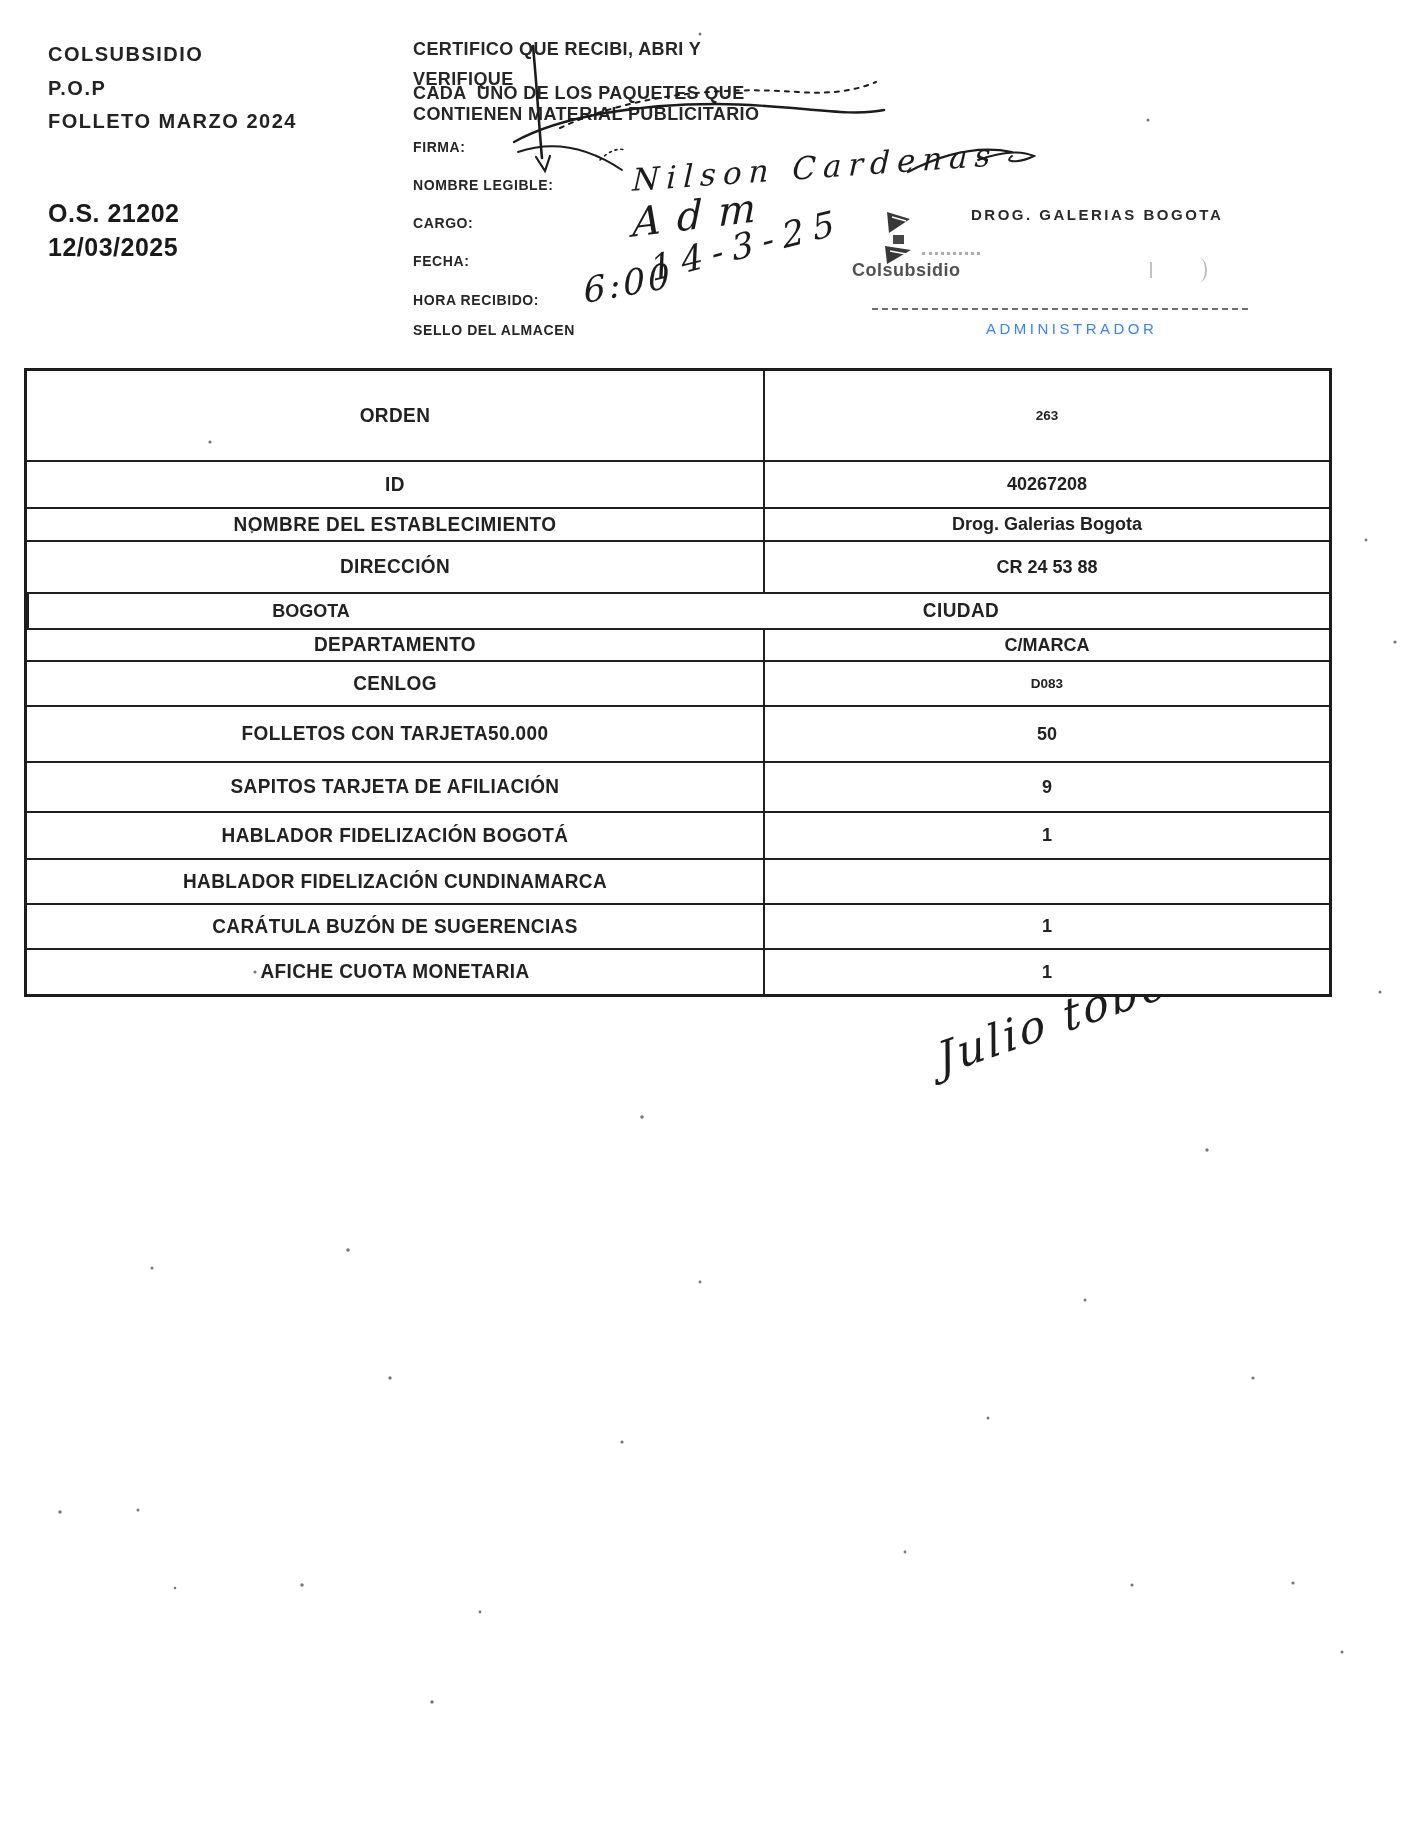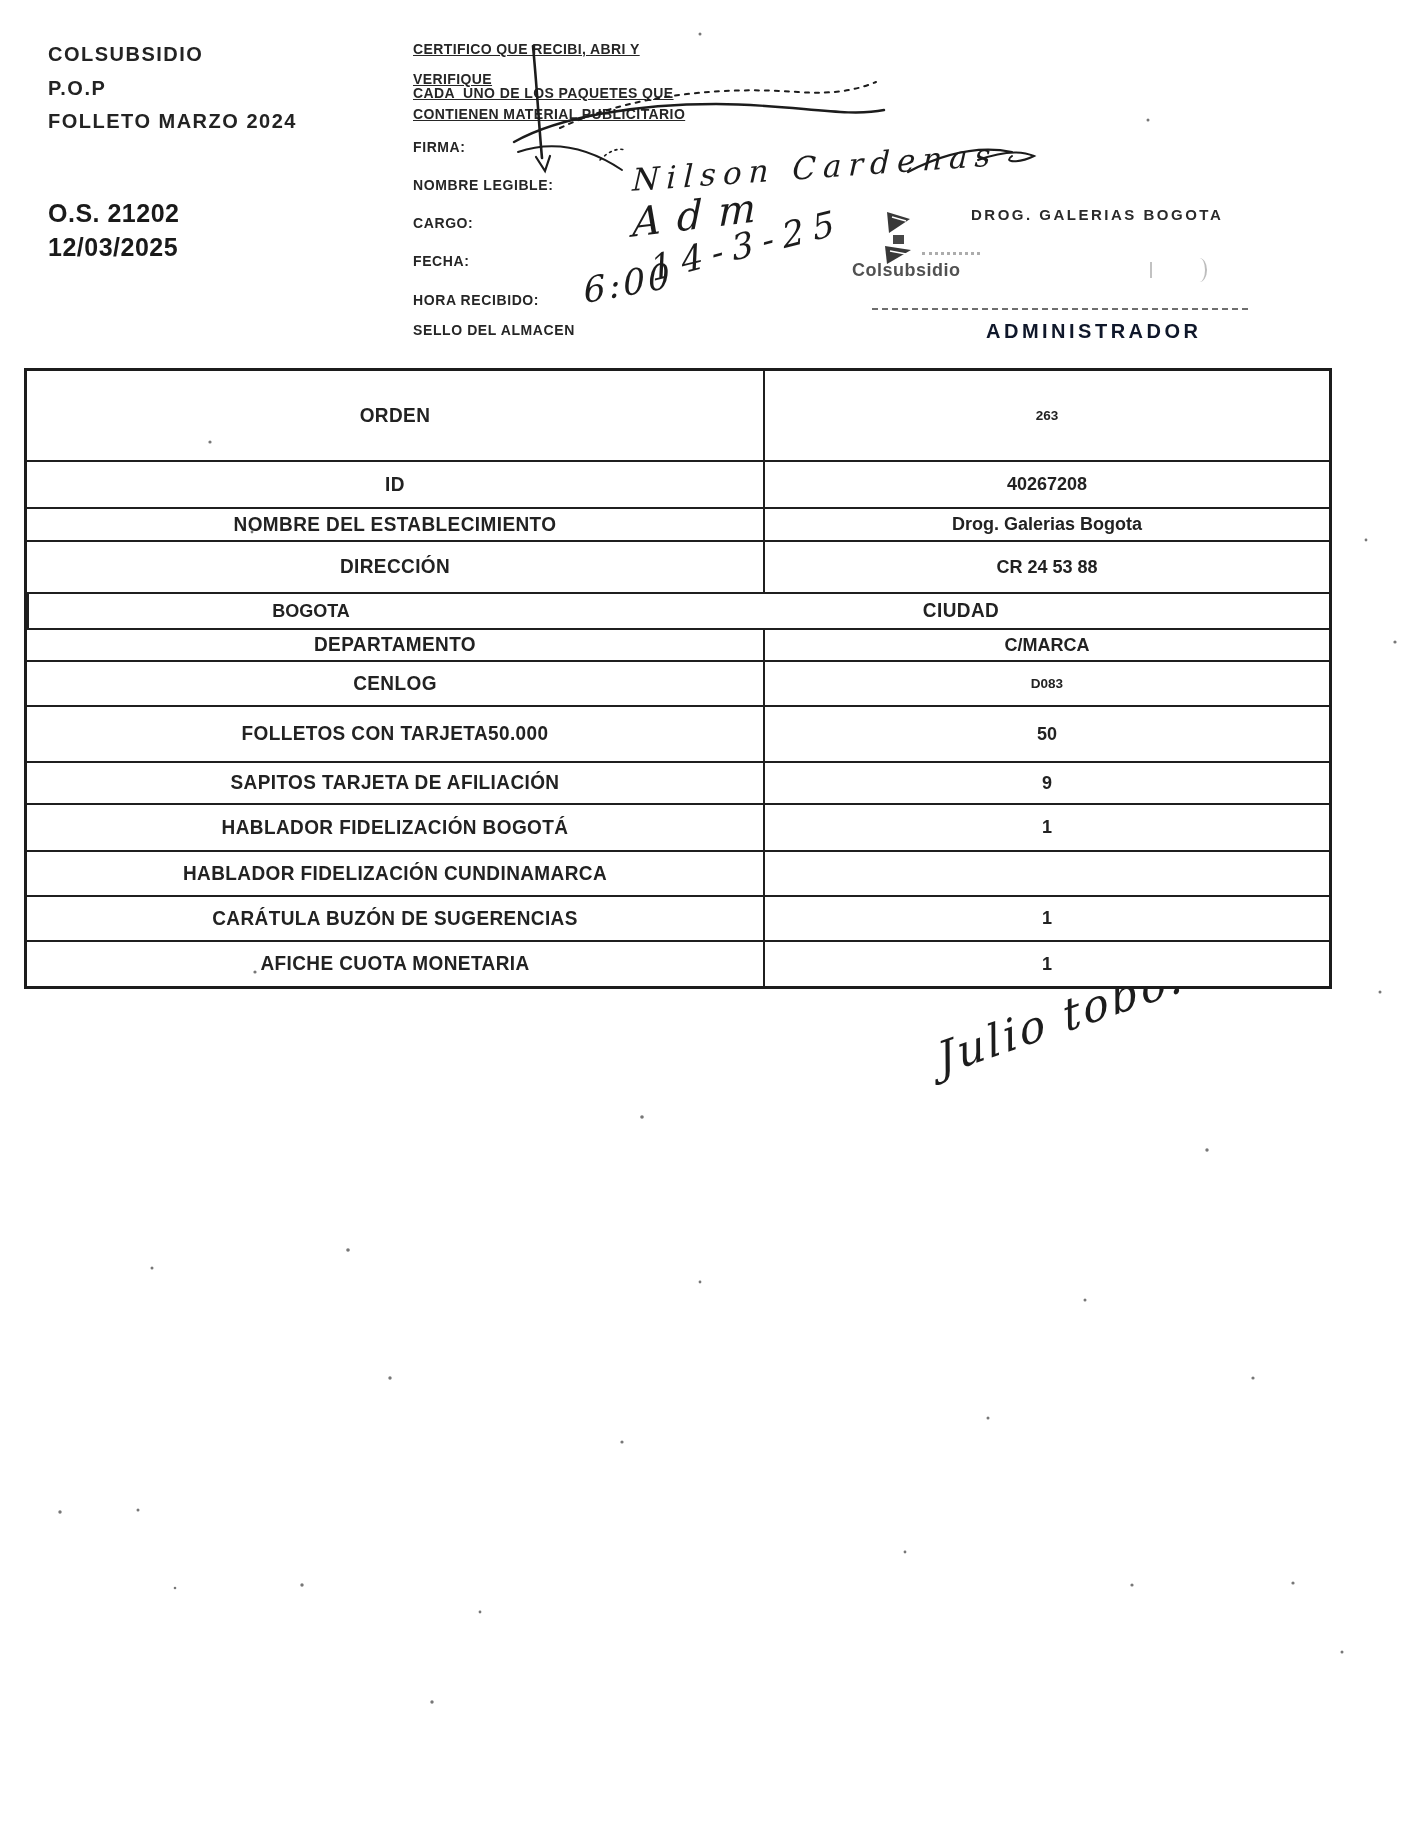--- a/index.html
+++ b/index.html
@@ -6,25 +6,25 @@
   .page{
     position:relative;width:1420px;height:1834px;background:#ffffff;
     margin:0 auto;overflow:hidden;
     font-family:"Liberation Sans",sans-serif;color:#1d1d1d;
   }
   .abs{position:absolute;white-space:nowrap;line-height:1;}
   
   .brand-line{font-size:20px;font-weight:bold;letter-spacing:1.5px;color:#232323;}
   .os-line{font-size:25px;font-weight:bold;letter-spacing:0.5px;color:#1a1a1a;}
   
-  .cert{font-size:14px;font-weight:600;letter-spacing:0.4px;line-height:19.5px;color:#262626;white-space:pre;text-decoration:underline;}
+  .cert{font-size:18px;font-weight:600;letter-spacing:0.4px;line-height:19.5px;color:#262626;white-space:pre;}
   .field-label{font-size:14px;font-weight:600;letter-spacing:0.6px;color:#262626;}
   
   .store-name{font-size:15px;font-weight:bold;letter-spacing:2.5px;color:#2a2a2a;}
-  .role{font-size:20px;font-weight:700;letter-spacing:3.5px;color:#0f172a;}
+  .role{font-size:15px;font-weight:400;letter-spacing:3.5px;color:#3b82f6;}
   .dash-line{border-top:2px dashed #4a4a4a;height:0;opacity:.8;}
   .stamp-text{font-size:18px;font-weight:bold;letter-spacing:0.5px;color:#2b2b2b;opacity:.82;filter:blur(.4px);}
   .smudge{height:0;border-top:3px dotted #6a6a6a;opacity:.55;}
   .faint-curve{width:13px;height:24px;border-right:2px solid #9a9a9a;border-radius:50%;opacity:.65;}
   .faint-tick{width:0;height:16px;border-left:2px solid #9a9a9a;opacity:.6;}
   
   .hand{
     position:absolute;white-space:nowrap;
     font-family:"DejaVu Serif",serif;font-style:italic;color:#1c1c1c;line-height:1;
   }
@@ -137,21 +137,21 @@
       <div class="tcell tvalue v-bold">C/MARCA</div>
     </div>
     <div class="trow" style="height:45px">
       <div class="tcell tlabel">CENLOG</div>
       <div class="tcell tvalue v-sm">D083</div>
     </div>
     <div class="trow" style="height:56px">
       <div class="tcell tlabel">FOLLETOS CON TARJETA50.000</div>
       <div class="tcell tvalue v-reg">50</div>
     </div>
-    <div class="trow" style="height:42px">
+    <div class="trow" style="height:50px">
       <div class="tcell tlabel">SAPITOS TARJETA DE AFILIACIÓN</div>
       <div class="tcell tvalue v-reg">9</div>
     </div>
     <div class="trow" style="height:47px">
       <div class="tcell tlabel">HABLADOR FIDELIZACIÓN BOGOTÁ</div>
       <div class="tcell tvalue v-reg">1</div>
     </div>
     <div class="trow" style="height:45px">
       <div class="tcell tlabel">HABLADOR FIDELIZACIÓN CUNDINAMARCA</div>
       <div class="tcell tvalue v-reg"></div>

